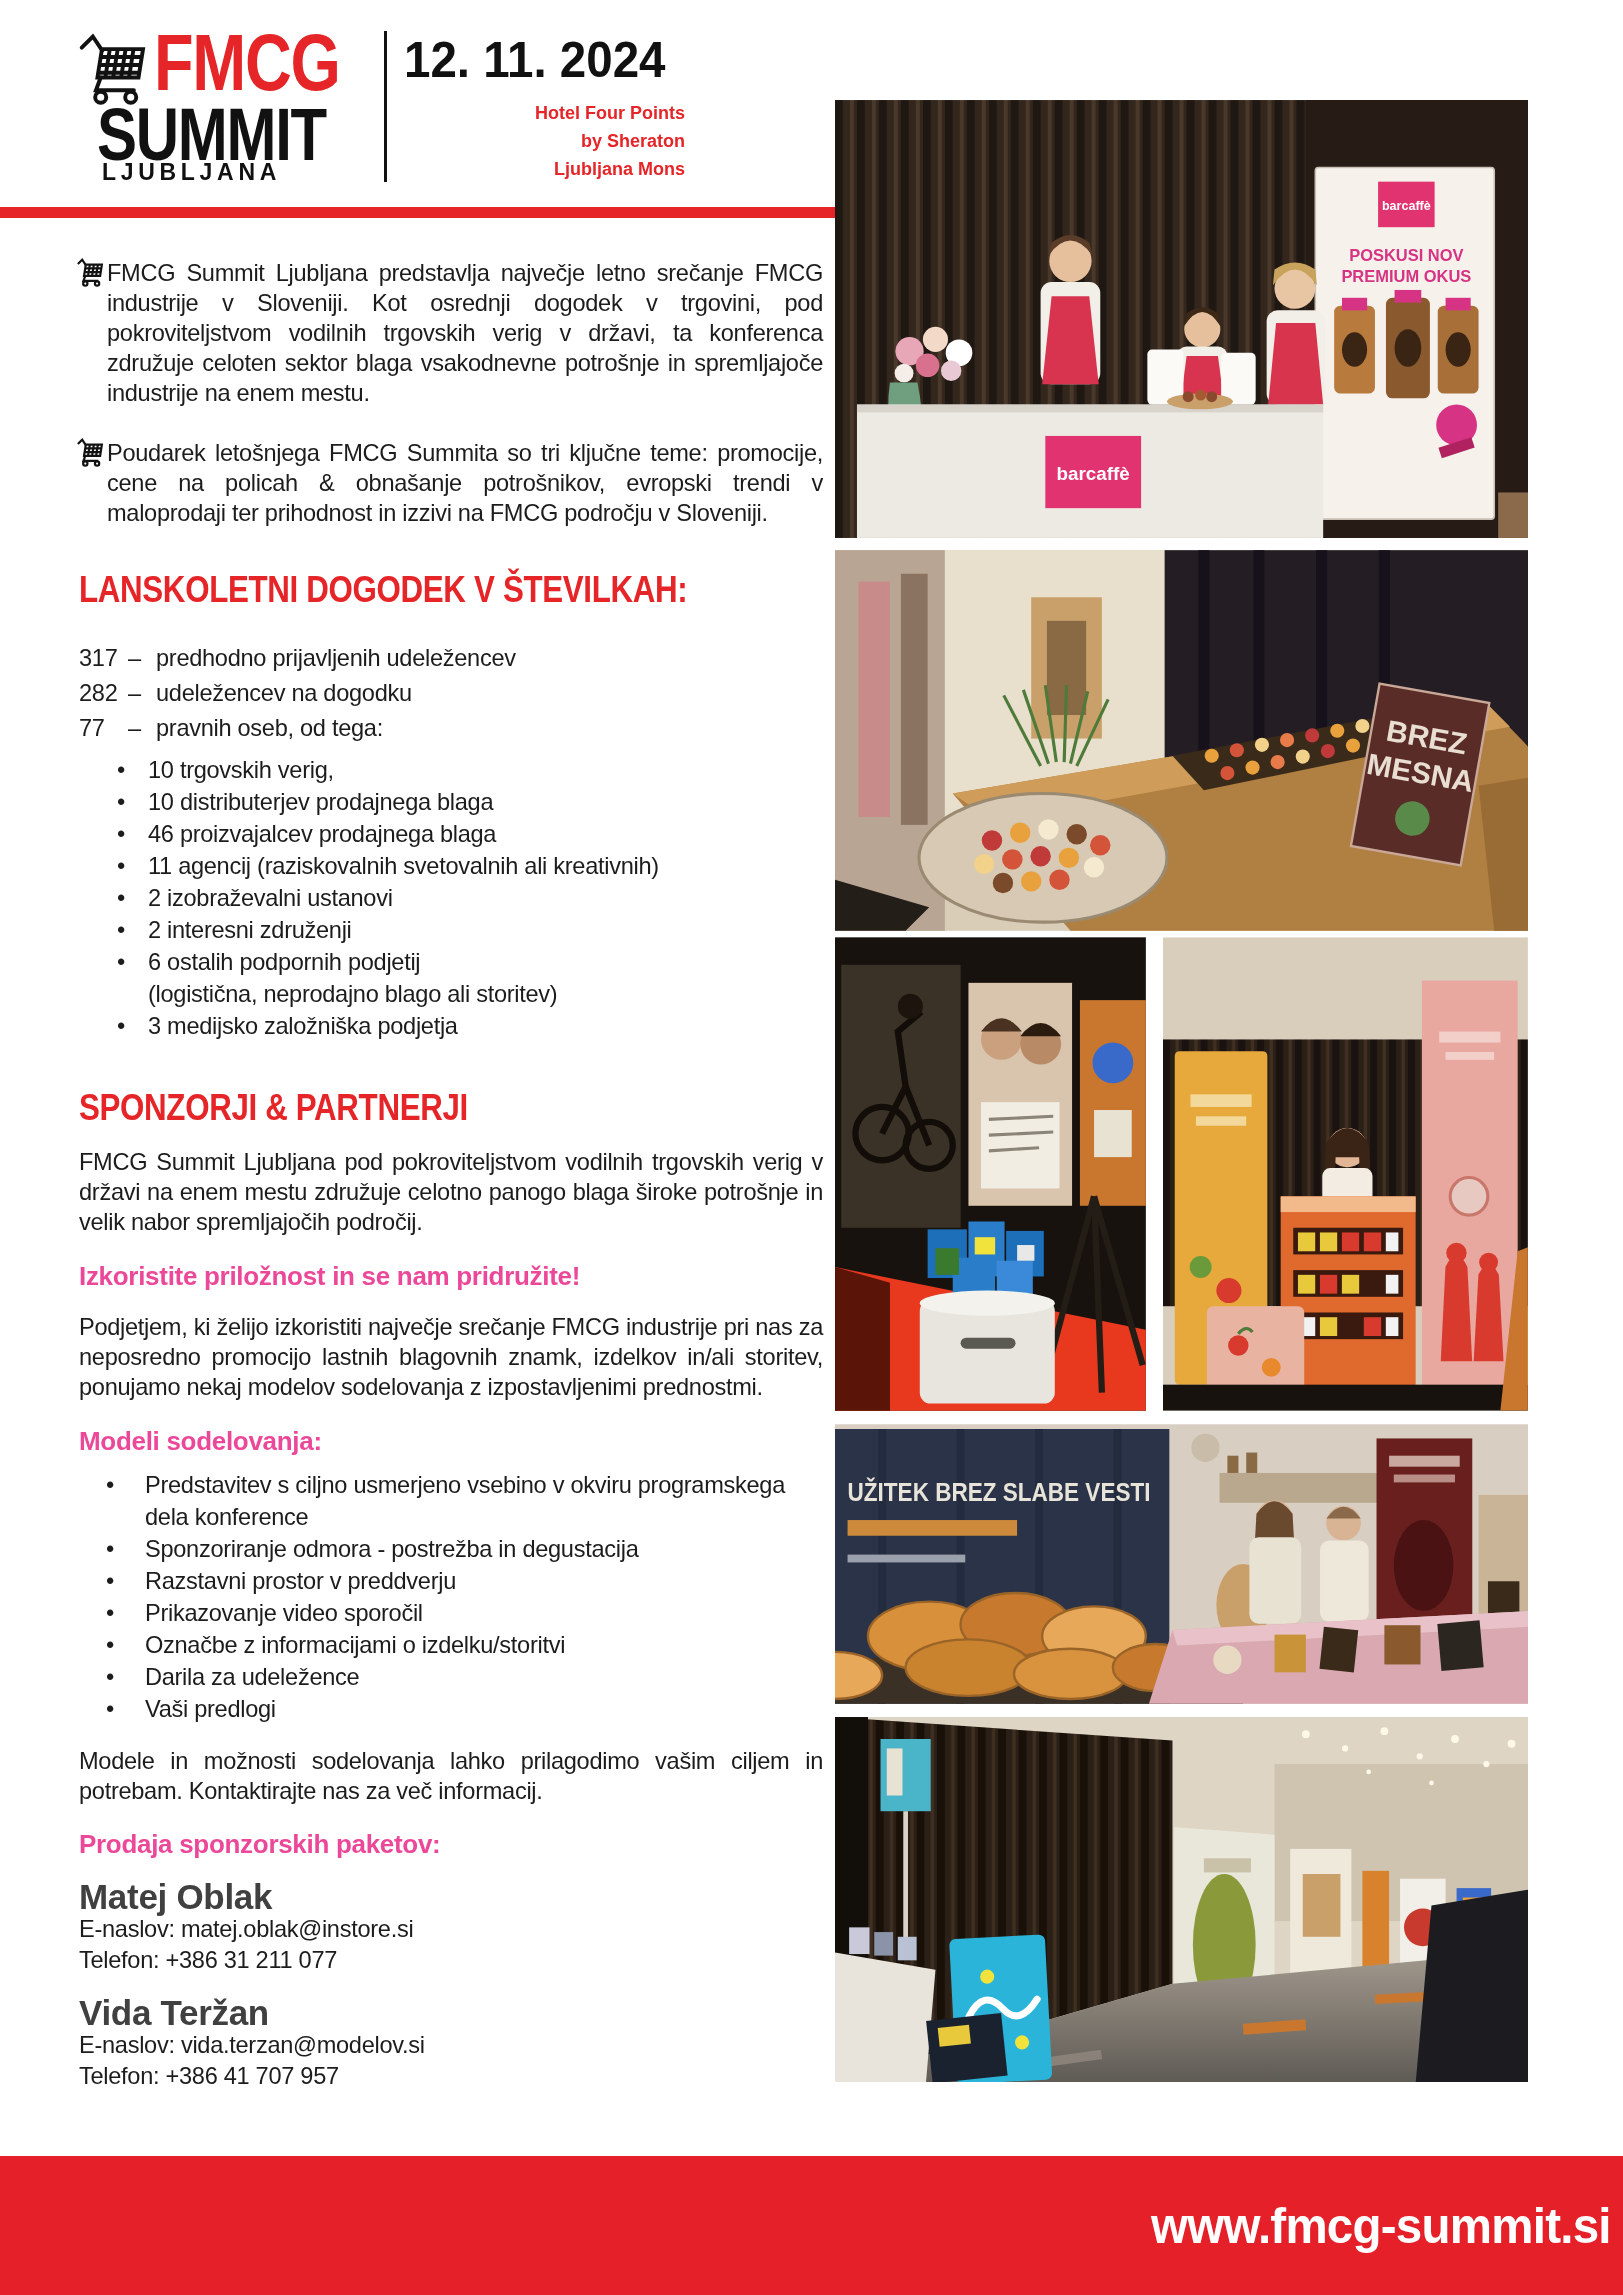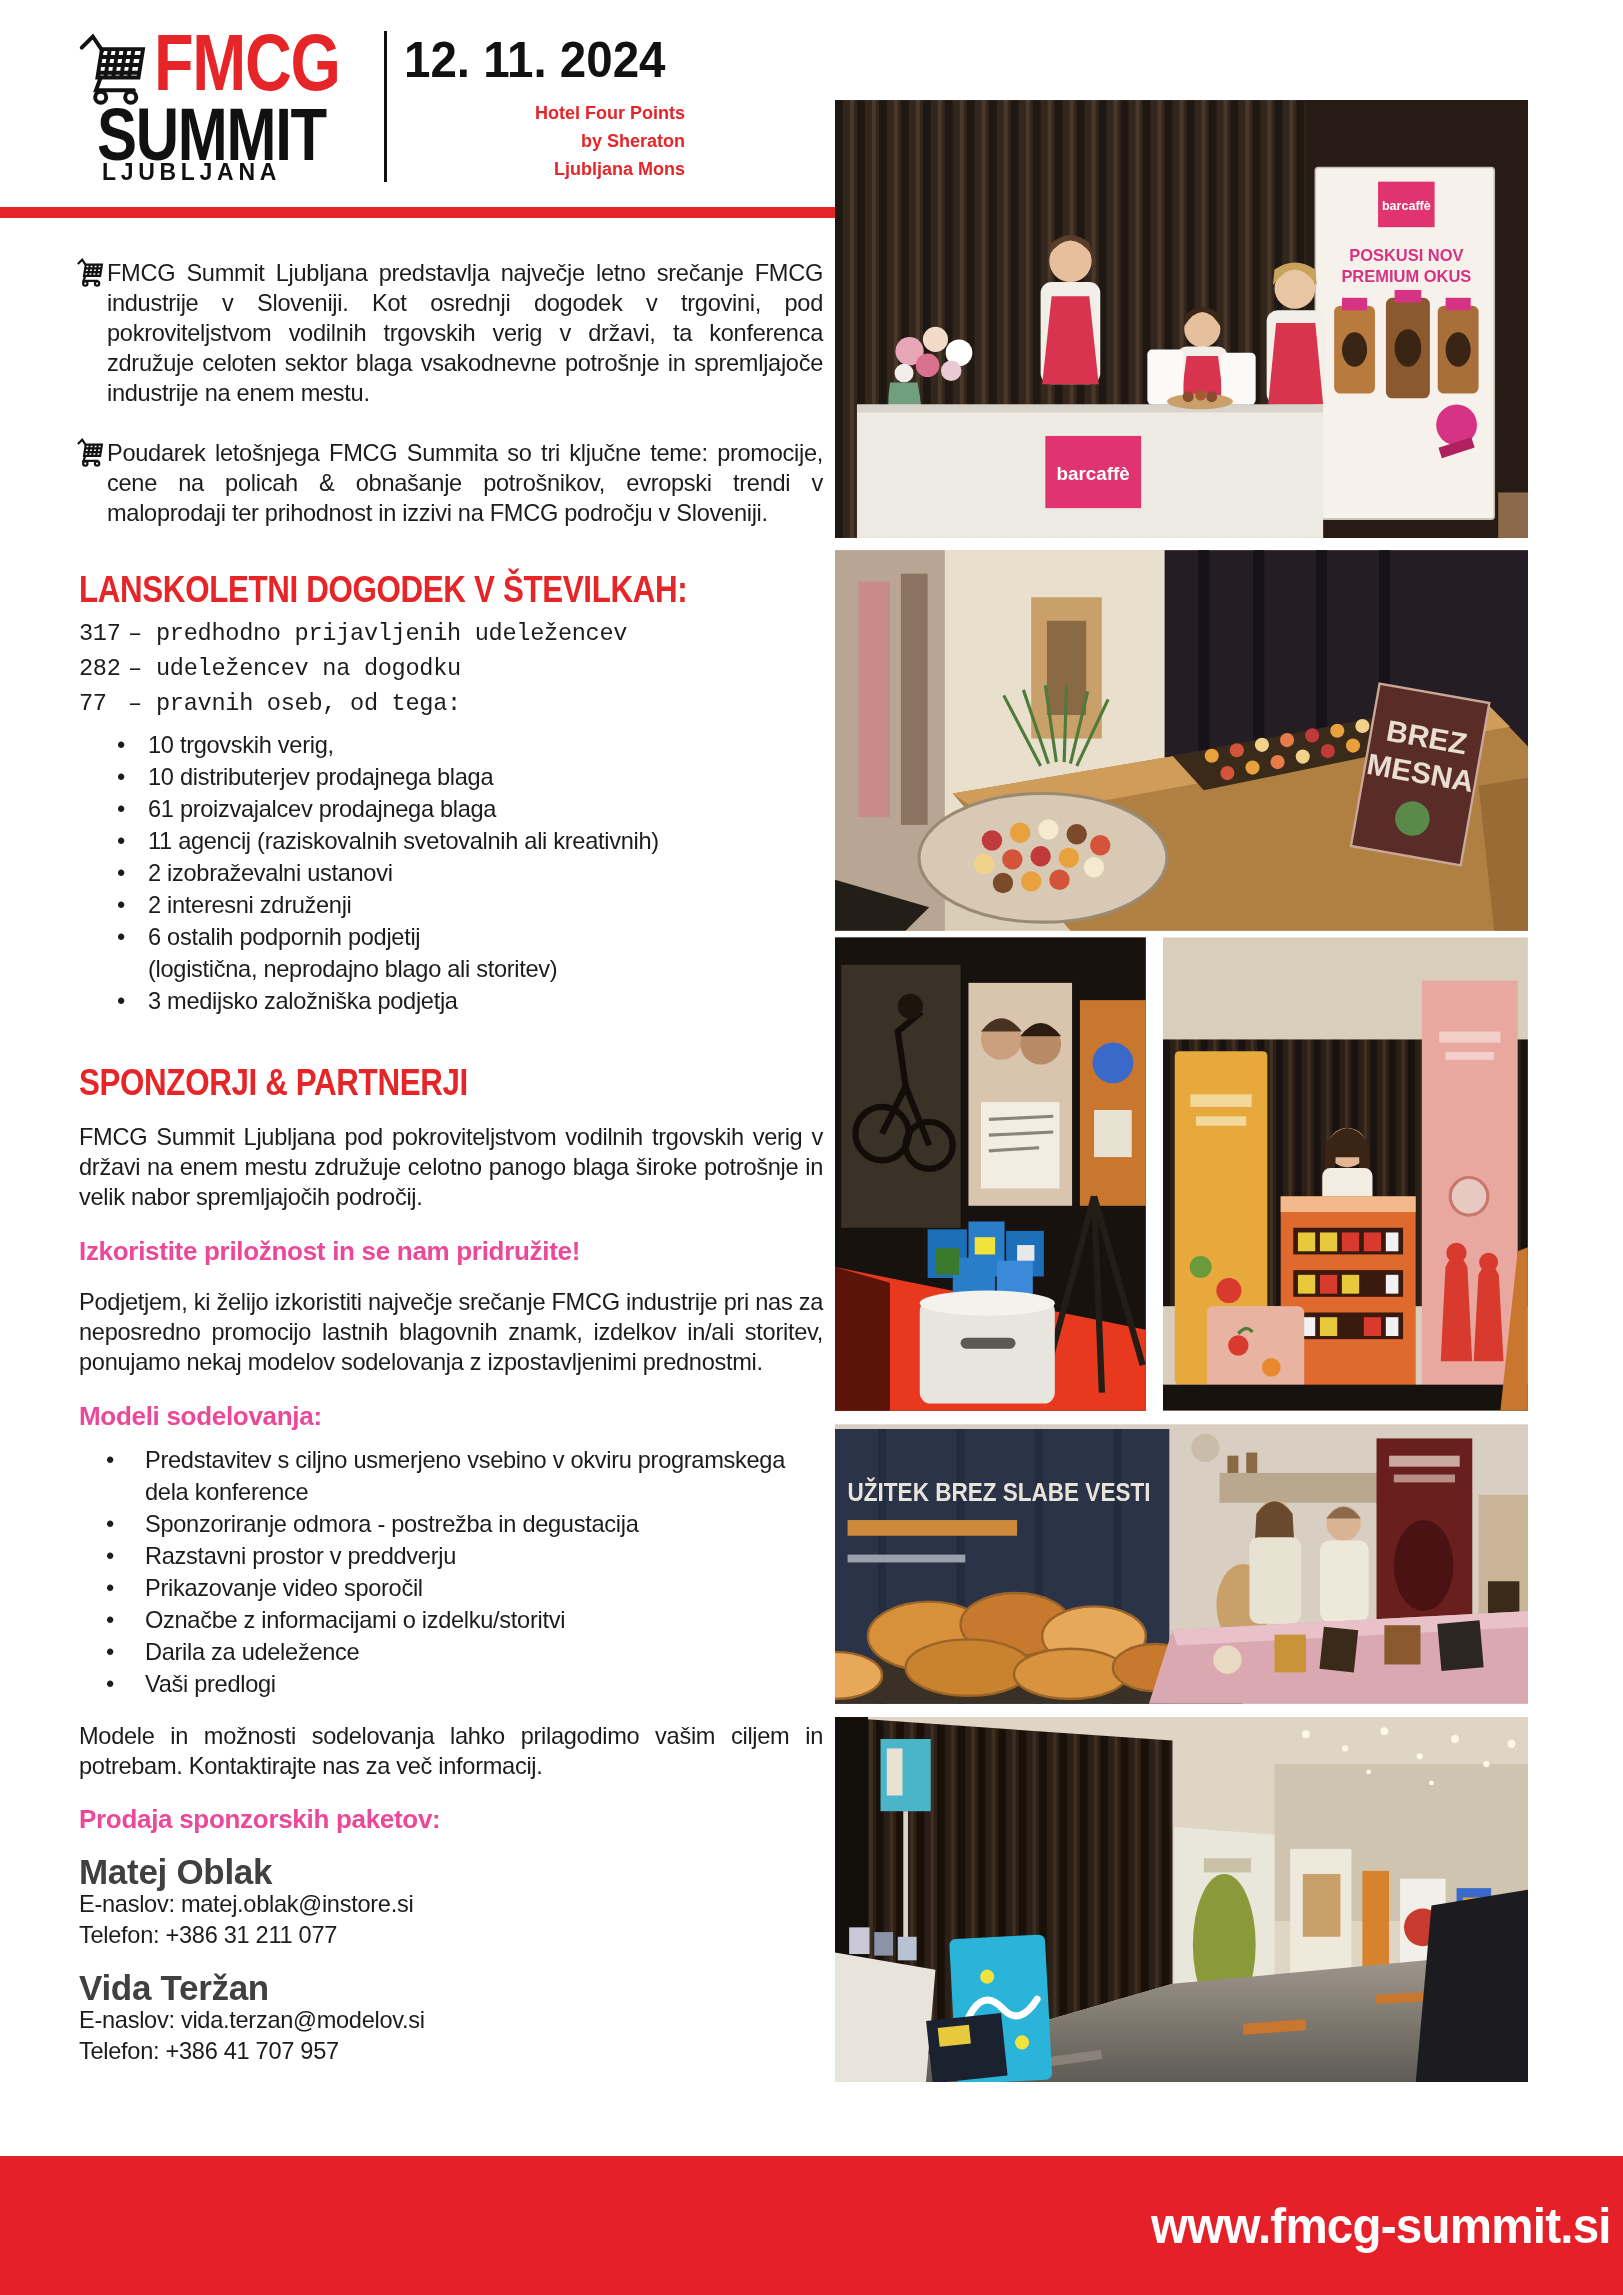--- a/index.html
+++ b/index.html
@@ -23,21 +23,21 @@
   .main{position:absolute;left:79px;top:236px;width:744px;font-size:23.6px;line-height:30px;
         letter-spacing:-0.3px;}
   .cartp{position:relative;padding-left:28px;text-align:justify;margin:0;}
   .cartp .pcart{position:absolute;left:-3.1px;top:-1.6px;width:31px;height:31px;}
   .p1{margin-top:22px;}
   .p2{margin-top:30px;}
   .h2red{margin:0;color:#e52528;font-size:36px;line-height:39px;font-weight:bold;
          transform:scaleX(.87);transform-origin:0 50%;white-space:nowrap;letter-spacing:-0.4px;}
   .h2-numbers{margin-top:42px;}
   .h2-sponsors{margin-top:46px;}
-  .stats{margin-top:7px;font-family:Liberation Mono, monospace;}
+  .stats{margin-top:32px;}
   .stat-row{display:flex;line-height:35px;}
   .stat-val{width:49px;flex:none;}
   .stat-dash{width:28px;flex:none;}
   ul.blist{list-style:none;margin:7.9px 0 0 0;padding:0;}
   ul.blist li{position:relative;padding-left:69px;line-height:32px;white-space:pre-line;}
   ul.blist li::before{content:"•";position:absolute;left:38px;top:0;}
   ul.mlist{list-style:none;margin:12.6px 0 0 0;padding:0;}
   ul.mlist li{position:relative;padding-left:66px;line-height:32px;}
   ul.mlist li::before{content:"•";position:absolute;left:27px;top:0;}
   .bodyp{margin:20.4px 0 0 0;text-align:justify;}
@@ -153,21 +153,21 @@
       <div class="stat-row">
         <span class="stat-val">77</span>
         <span class="stat-dash">–</span>
         <span>pravnih oseb, od tega:</span>
       </div>
     </div>
 
     <ul class="blist">
       <li>10 trgovskih verig,</li>
       <li>10 distributerjev prodajnega blaga</li>
-      <li>61 proizvajalcev prodajnega blaga</li>
+      <li>46 proizvajalcev prodajnega blaga</li>
       <li>11 agencij (raziskovalnih svetovalnih ali kreativnih)</li>
       <li>2 izobraževalni ustanovi</li>
       <li>2 interesni združenji</li>
       <li>6 ostalih podpornih podjetij
 (logistična, neprodajno blago ali storitev)</li>
       <li>3 medijsko založniška podjetja</li>
     </ul>
 
     <h2 class="h2red h2-sponsors">SPONZORJI &amp; PARTNERJI</h2>
 

